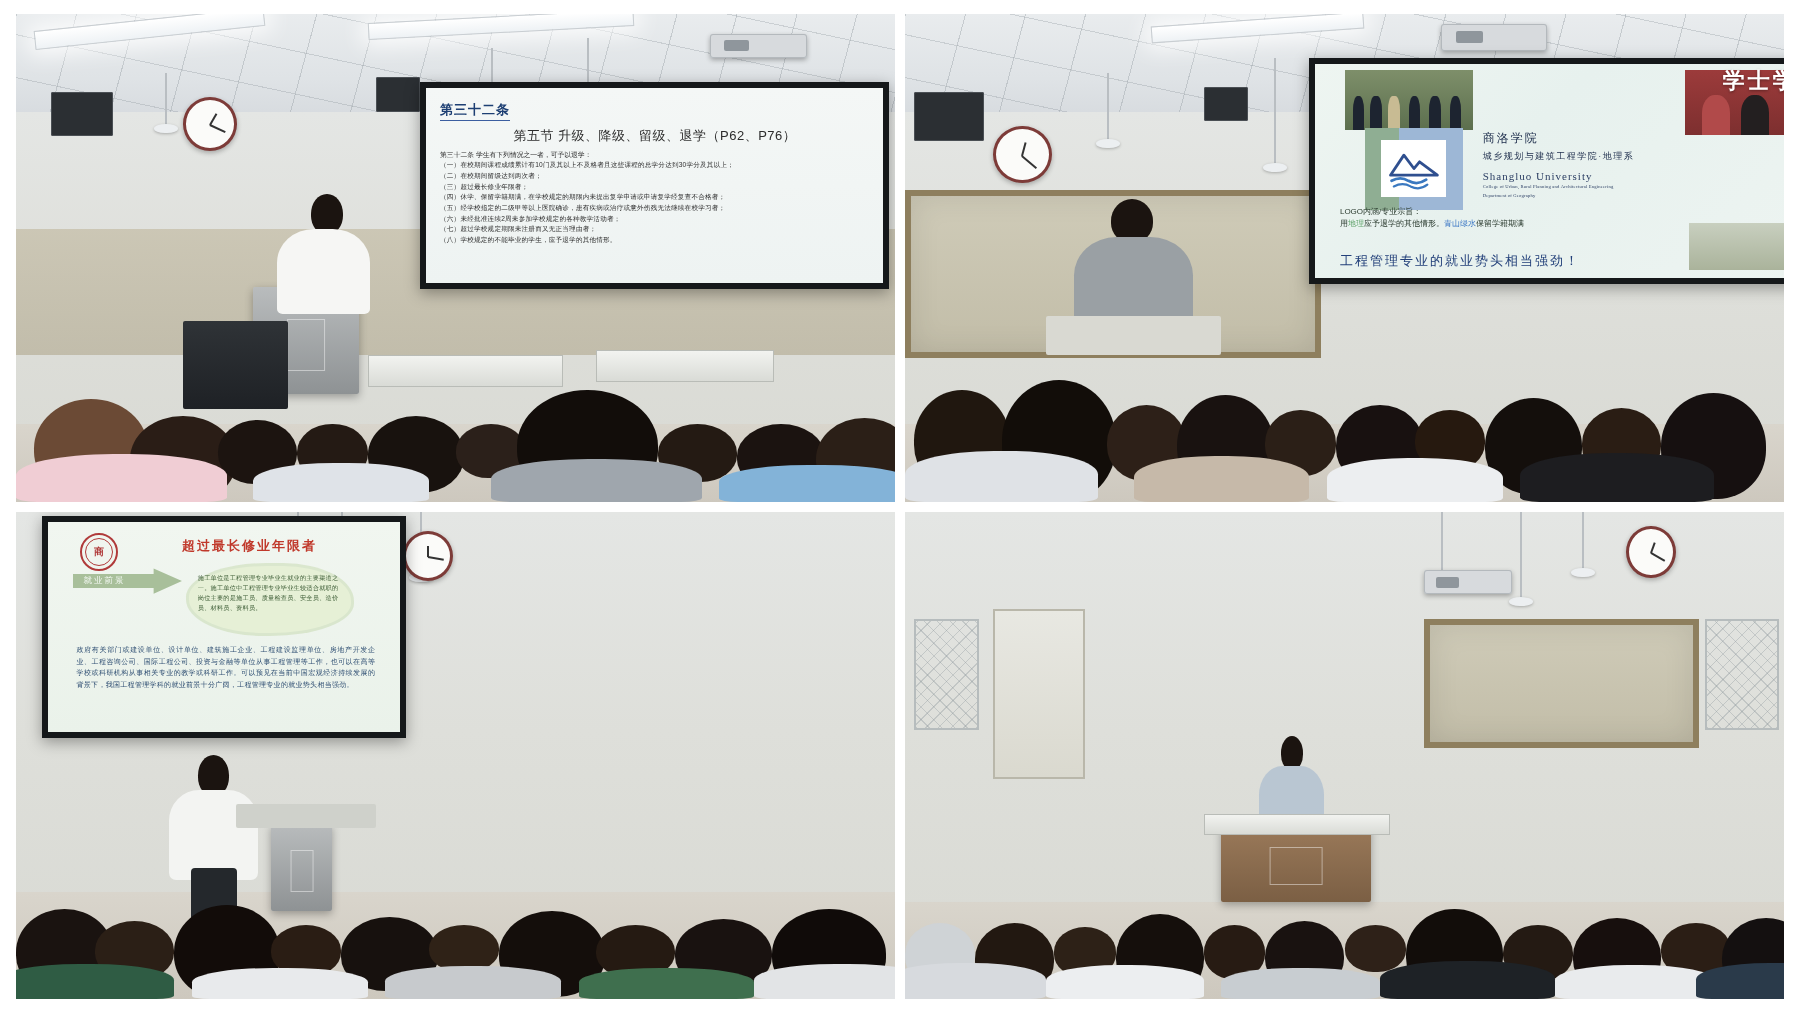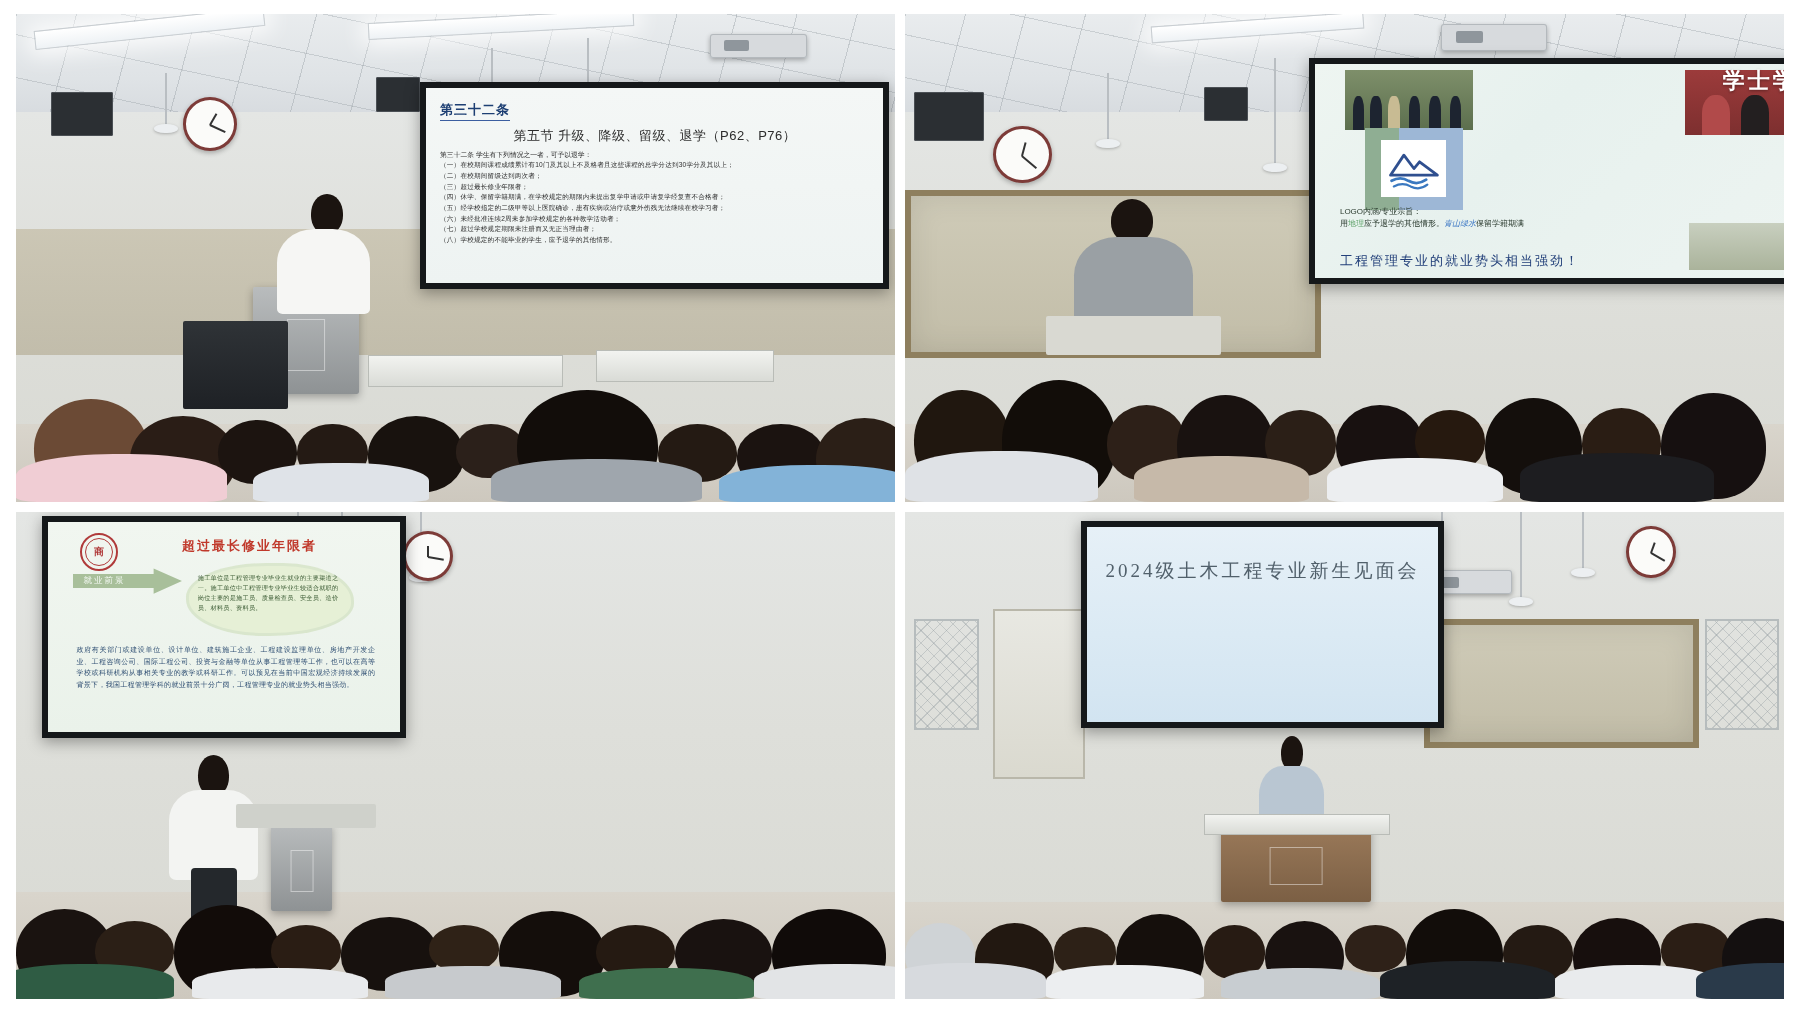--- a/index.html
+++ b/index.html
@@ -98,21 +98,21 @@
     display:flex;align-items:center;justify-content:center;}
   .s2 .logoinner{width:66%;height:70%;background:#fff;display:flex;align-items:center;justify-content:center;}
   .s2 .names{position:absolute;left:34%;top:31%;}
   .s2 .cn1{font-size:12px;color:#1b2b4a;letter-spacing:2px;font-family:"Liberation Serif",serif;}
   .s2 .cn2{font-size:9px;color:#1b2b4a;letter-spacing:1.5px;margin-top:3px;font-family:"Liberation Serif",serif;}
   .s2 .en1{font-size:11px;color:#2b3e63;margin-top:7px;letter-spacing:1px;font-family:"Liberation Serif",serif;}
   .s2 .en2{font-size:4.6px;color:#2b3e63;letter-spacing:.2px;line-height:1.5;margin-top:2px;
     font-family:"Liberation Serif",serif;}
   .s2 .motto{position:absolute;left:5%;bottom:22%;font-size:8px;color:#2a3a2e;line-height:1.6;}
   .s2 .motto .g{color:#5fa36a;}
-  .s2 .motto .b{color:#3a76c4;font-style:italic;}
+  .s2 .motto .b{color:#3a76c4;}
   .s2 .welcome{position:absolute;left:5%;bottom:4%;font-size:13px;color:#23407a;letter-spacing:2px;}
   .s2 .smallpic{position:absolute;right:4%;bottom:4%;width:20%;height:22%;
     background:linear-gradient(180deg,#c8cfbf,#aab39b);}
 
   
   .s3{background:linear-gradient(180deg,#f1f6f0 0%,#eaf2ea 100%);}
   .s3 .seal{position:absolute;left:9%;top:5%;width:34px;height:34px;border-radius:50%;
     border:2px solid #b03a3a;display:flex;align-items:center;justify-content:center;
     color:#b03a3a;font-size:10px;font-weight:bold;}
   .s3 .seal::after{content:"";position:absolute;inset:3px;border:1px solid #b03a3a;border-radius:50%;}
@@ -266,20 +266,27 @@
             <div class="logobox">
               <div class="logoinner">
                 <svg viewBox="0 0 100 80" width="86%" height="86%">
                   <path d="M8 52 L32 16 L50 40 L60 28 L92 52 Z" fill="none" stroke="#2f4f8f" stroke-width="5" stroke-linejoin="round"></path>
                   <path d="M10 62 q16 -9 30 0 q16 9 32 -2" fill="none" stroke="#3a78c0" stroke-width="5" stroke-linecap="round"></path>
                   <path d="M14 72 q16 -8 30 0 q16 8 30 -3" fill="none" stroke="#3a78c0" stroke-width="4" stroke-linecap="round"></path>
                 </svg>
               </div>
             </div>
 
+            <div class="names">
+              <div class="cn1">商洛学院</div>
+              <div class="cn2">城乡规划与建筑工程学院·地理系</div>
+              <div class="en1">Shangluo  University</div>
+              <div class="en2">College of Urban, Rural Planning and Architectural Engineering</div>
+              <div class="en2">Department of Geography</div>
+            </div>
 
             <div class="motto">
               <div>LOGO内涵/专业宗旨：</div>
               <div>
                 <span>用</span><span class="g">地理</span><span>应予退学的其他情形。</span><span class="b">青山绿水</span><span>保留学籍期满</span>
               </div>
             </div>
 
             <div class="welcome">工程管理专业的就业势头相当强劲！</div>
             <div class="smallpic"></div>
@@ -386,27 +393,20 @@
 
       <div class="projector" style="left:59%;top:12%;width:10%;height:5%;"></div>
 
       <div class="clock" style="left:82%;top:3%;width:5%;height:9.5%;">
         <div class="hand" style="width:26%;height:2px;transform:rotate(-70deg);"></div>
         <div class="hand" style="width:36%;height:1.5px;transform:rotate(30deg);"></div>
       </div>
 
       <div class="blackboard" style="left:59%;top:22%;width:30%;height:24%;"></div>
 
-      <div class="screen-frame" style="left:20%;top:2%;width:40%;height:40%;">
-        <div class="screen">
-          <div class="slide s4">
-            <div class="title">2024级土木工程专业新生见面会</div>
-          </div>
-        </div>
-      </div>
 
       <div class="person" style="left:40%;top:46%;width:8%;height:22%;">
         <div class="head" style="left:34%;top:0;width:32%;height:32%;"></div>
         <div class="shoulder" style="left:4%;top:28%;width:92%;height:76%;background:#b9c6d2;border-radius:36% 36% 8% 8%;"></div>
       </div>
       <div class="podium" style="left:36%;top:64%;width:17%;height:16%;background:linear-gradient(180deg,#9b7a5a,#7b5f44);"></div>
       <div class="deskwhite" style="left:34%;top:62%;width:21%;height:4%;"></div>
 
       <div class="crowd" style="height:46%;">
         <div class="head" style="left:0%;bottom:6%;width:8%;height:28%;background:#cfd3d6;"></div>

